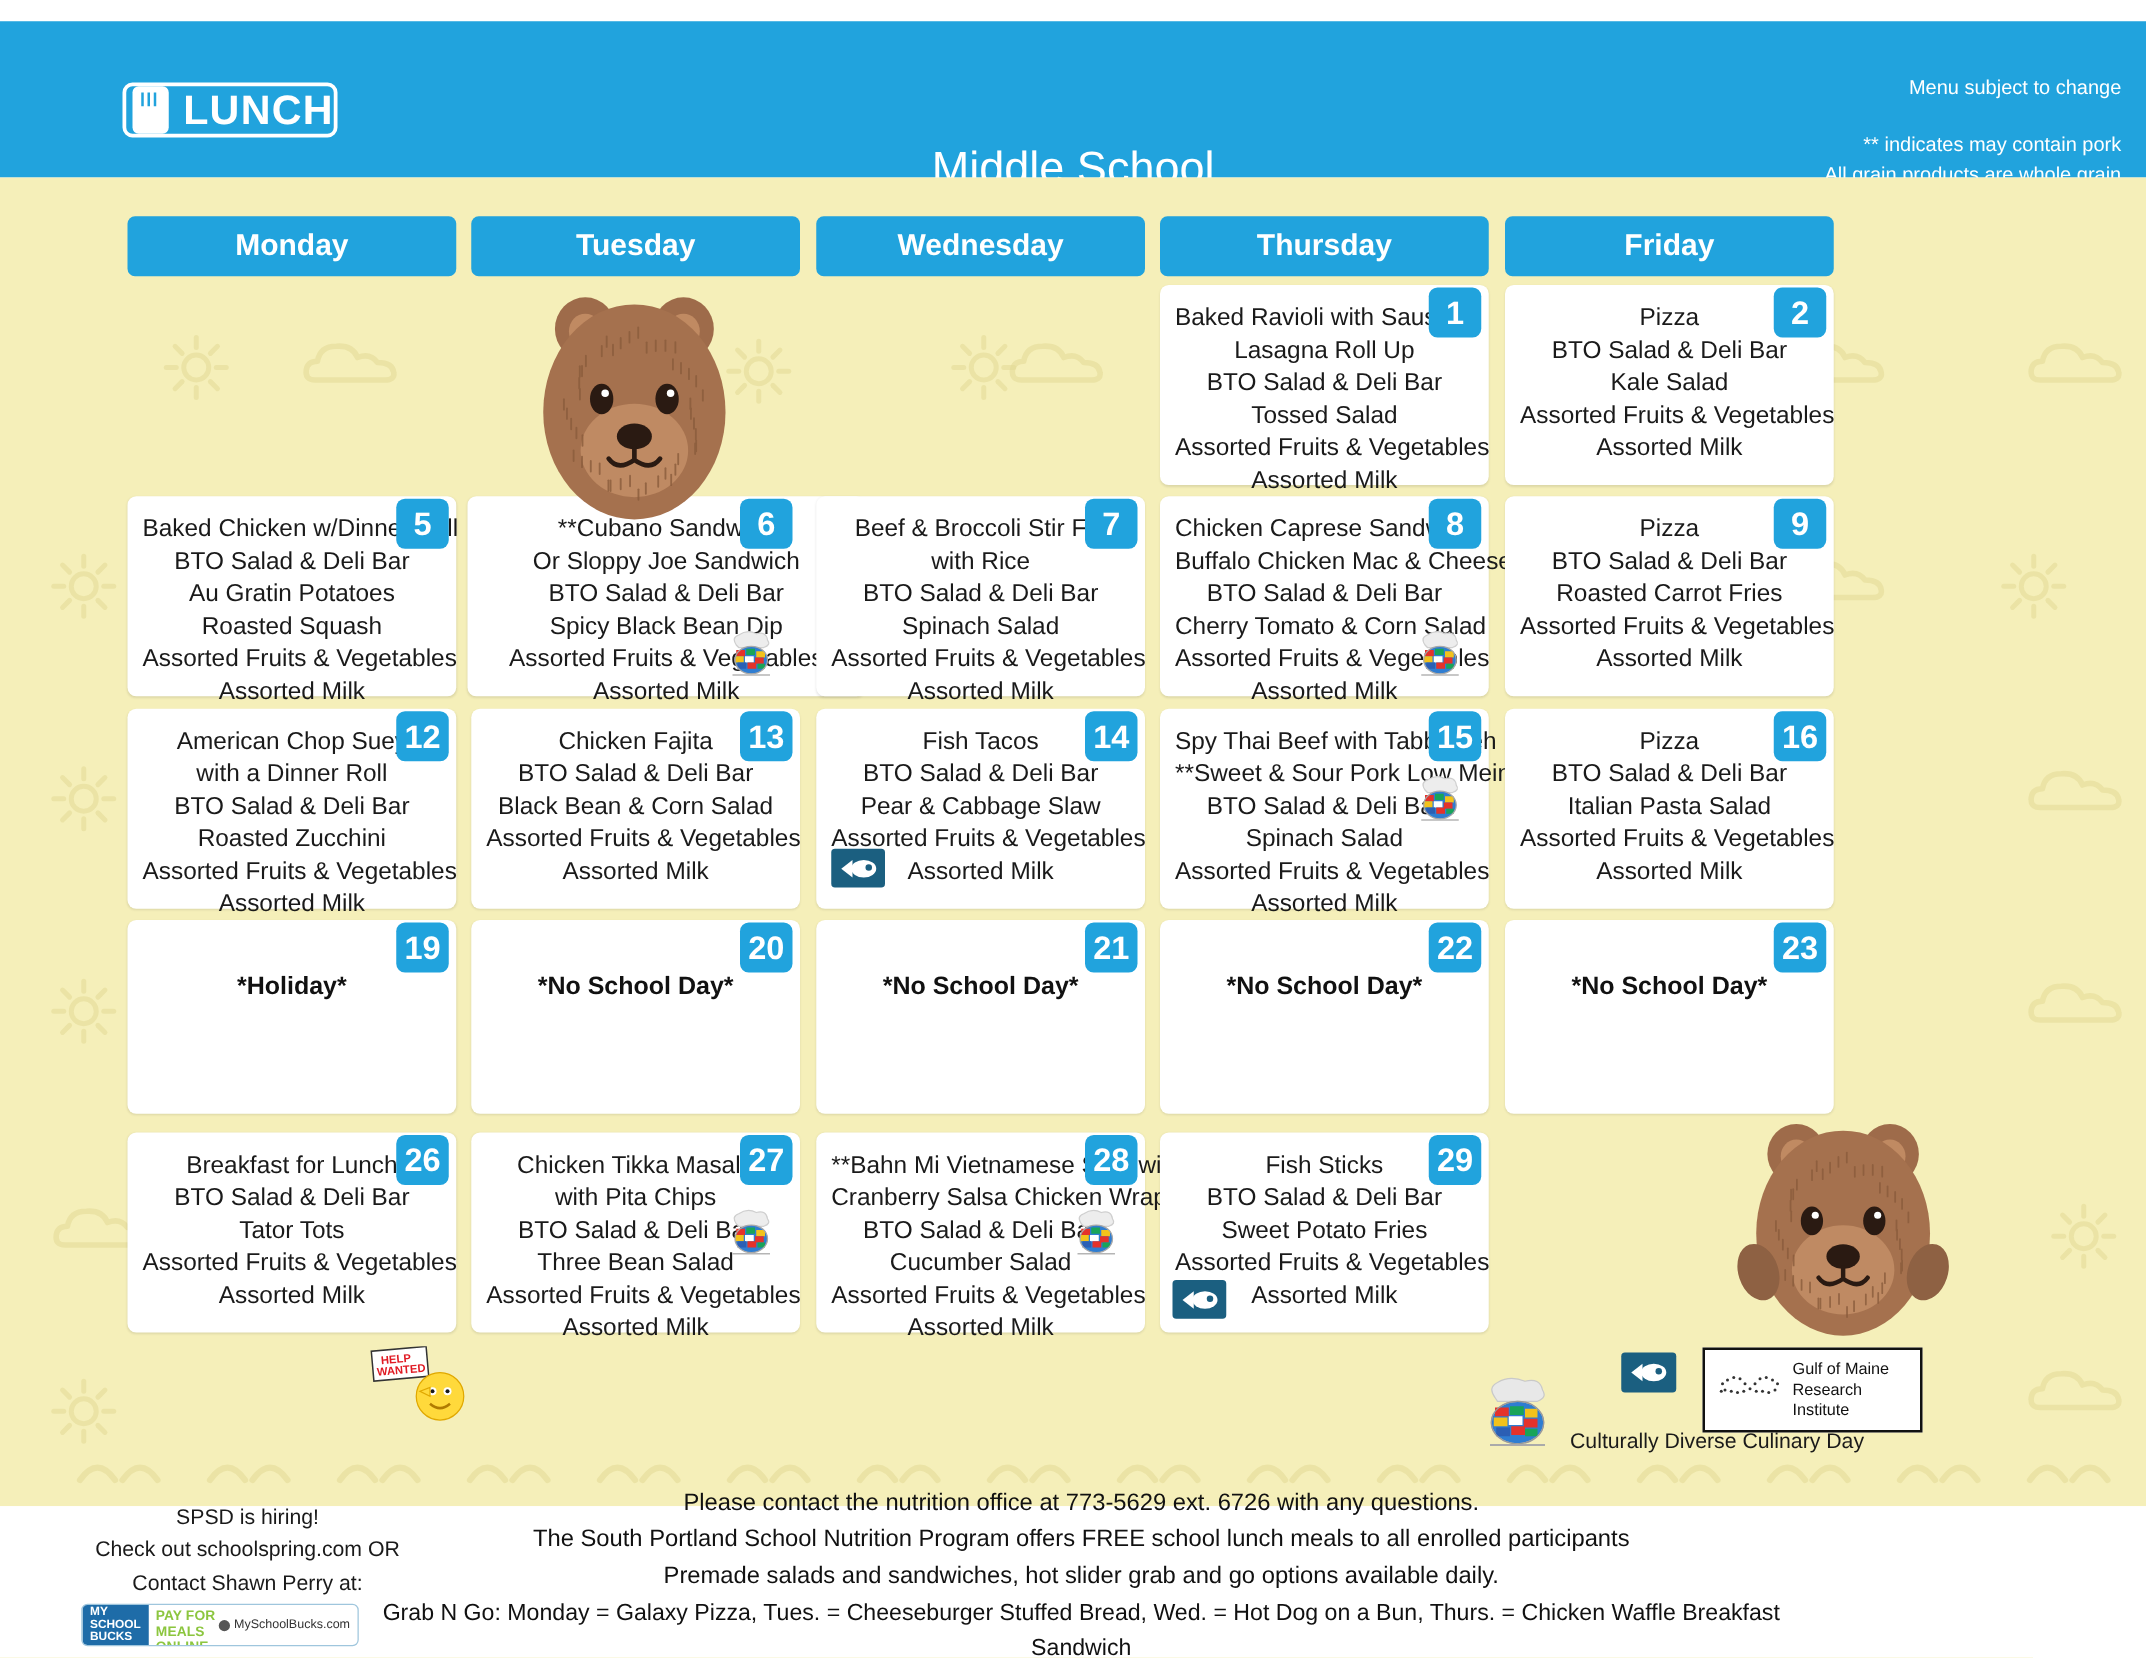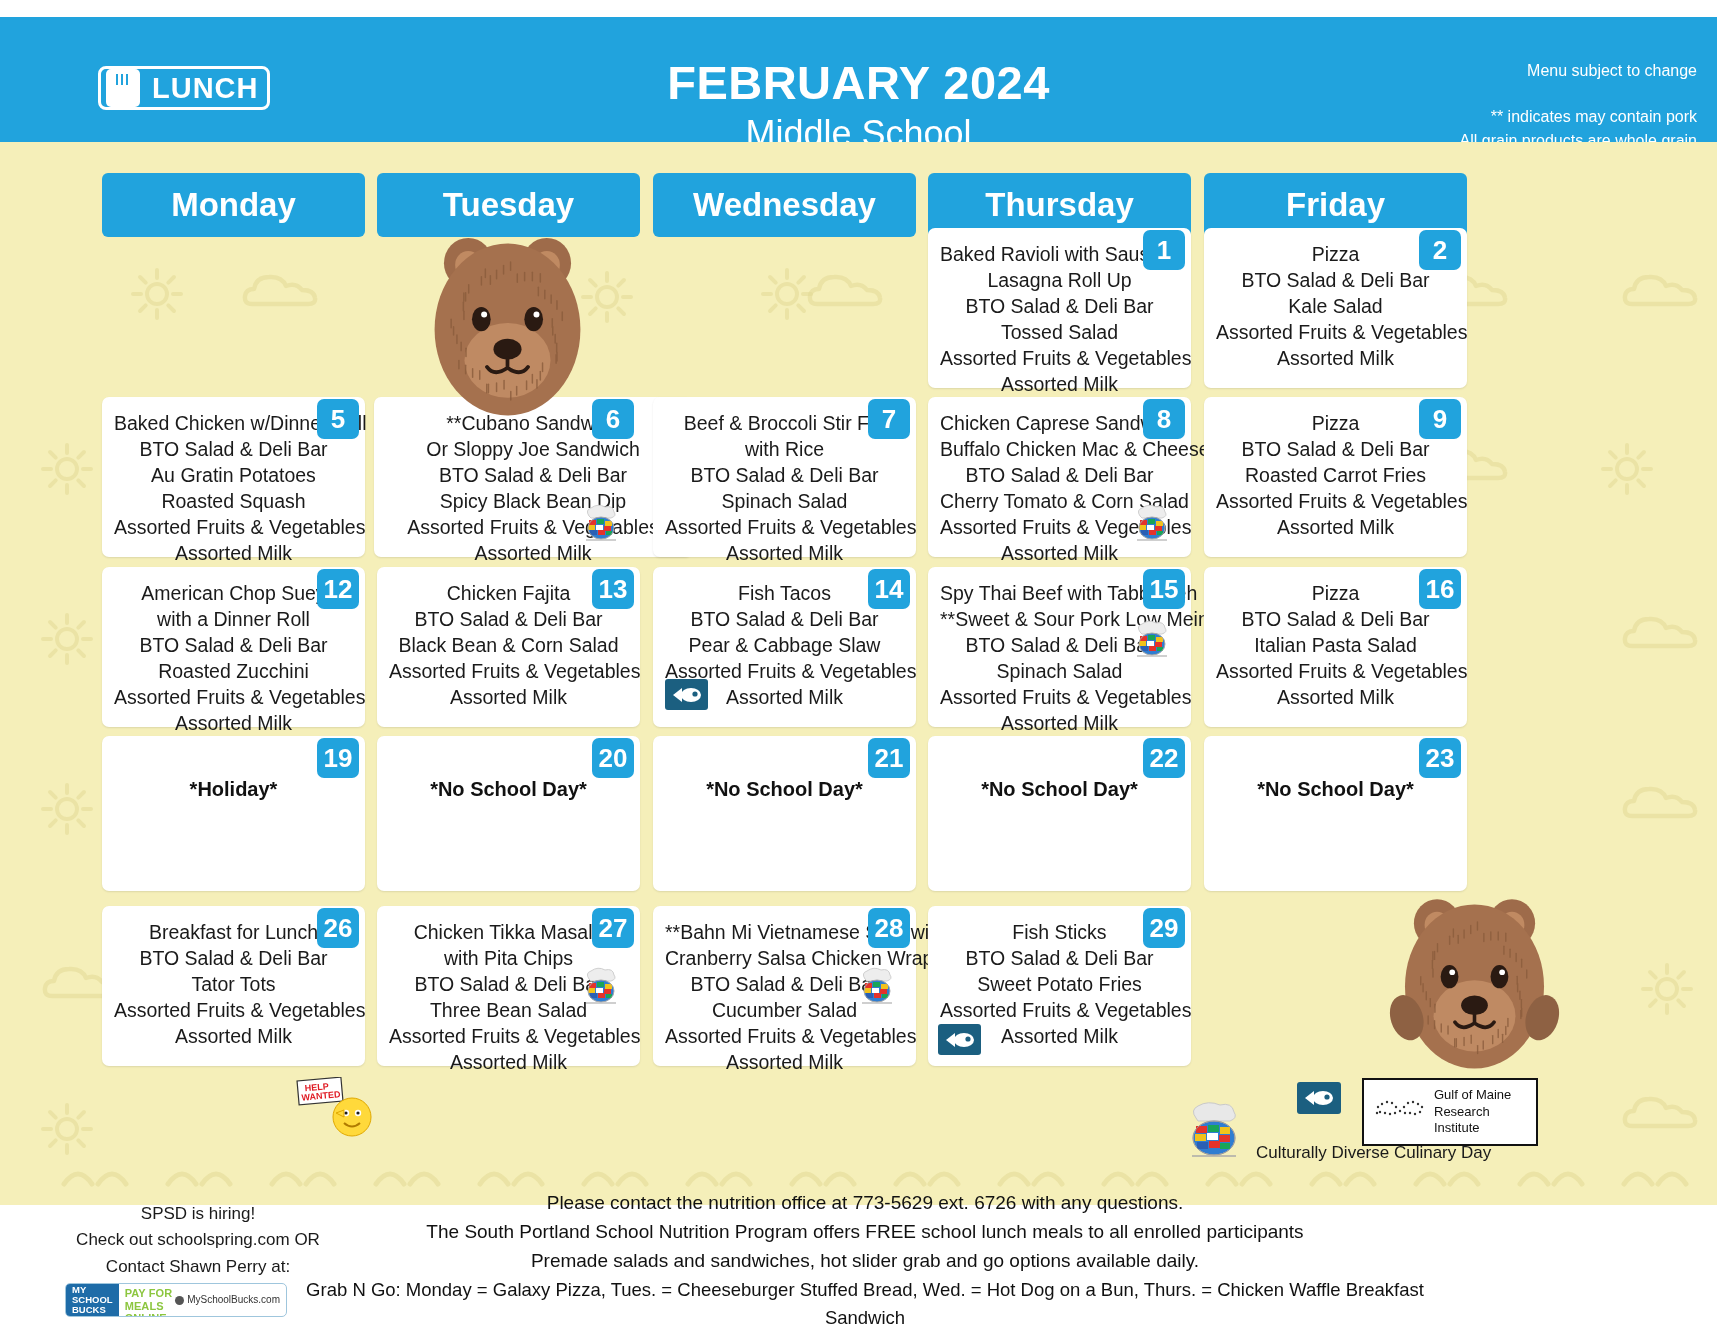--- a/index.html
+++ b/index.html
@@ -23,21 +23,21 @@
     border:3px solid #ffffff; border-radius:8px;
     display:flex; align-items:center;
   }
   .logo-fork {
     width:34px; height:38px; margin-left:5px;
     background:#ffffff; border-radius:5px;
     display:flex; align-items:center; justify-content:center;
   }
   .logo-fork svg { display:block; }
   .logo-text {
-    color:#ffffff; font-size:29px; font-weight:bold;
+    color:#ffffff; font-size:33px; font-weight:bold;
     letter-spacing:1px; margin-left:12px;
   }
   .title-main {
     position:absolute; left:0; top:38px; width:1717px;
     text-align:center; color:#ffffff;
     font-size:47px; font-weight:bold; letter-spacing:.5px;
   }
   .title-sub {
     position:absolute; left:0; top:96px; width:1717px;
     text-align:center; color:#ffffff; font-size:36px;
@@ -60,24 +60,24 @@
   }
   .deco { position:absolute; opacity:.55; }
   .sun { width:54px; height:54px; }
   .cloud { width:90px; height:42px; }
 
   
   .dayhdr-row {
     position:absolute; left:0; top:31px; width:1717px; height:48px;
   }
   .dayhdr {
-    position:absolute; top:0; height:64px;
+    position:absolute; top:0; height:48px;
     background:#21A3DD; border-radius:6px;
     display:flex; align-items:center; justify-content:center;
-    color:#ffffff; font-size:33px; font-weight:bold;
+    color:#ffffff; font-size:24px; font-weight:bold;
   }
 
   
   .cell {
     position:absolute;
     background:#ffffff;
     border-radius:7px;
     box-shadow:0 1px 2px rgba(0,0,0,.10);
   }
   .cell-items {
@@ -178,21 +178,20 @@
   <div class="logo-box">
     <span class="logo-fork">
       <svg width="20" height="30" viewBox="0 0 20 30">
         <rect x="3" y="1" width="2" height="11" fill="#21A3DD"></rect>
         <rect x="8" y="1" width="2" height="11" fill="#21A3DD"></rect>
         <rect x="13" y="1" width="2" height="11" fill="#21A3DD"></rect>
       </svg>
     </span>
     <span class="logo-text">LUNCH</span>
   </div>
-  <div class="title-main">FEBRUARY 2024</div>
   <div class="title-sub">Middle School</div>
   <div class="hdr-notes">
     <div class="n1">Menu subject to change</div>
     <div class="gap"></div>
     <div class="n2">** indicates may contain pork</div>
     <div class="n3">All grain products are whole grain</div>
     <div class="n4">This institution is an equal opportunity provider</div>
   </div>
 </div>
 

